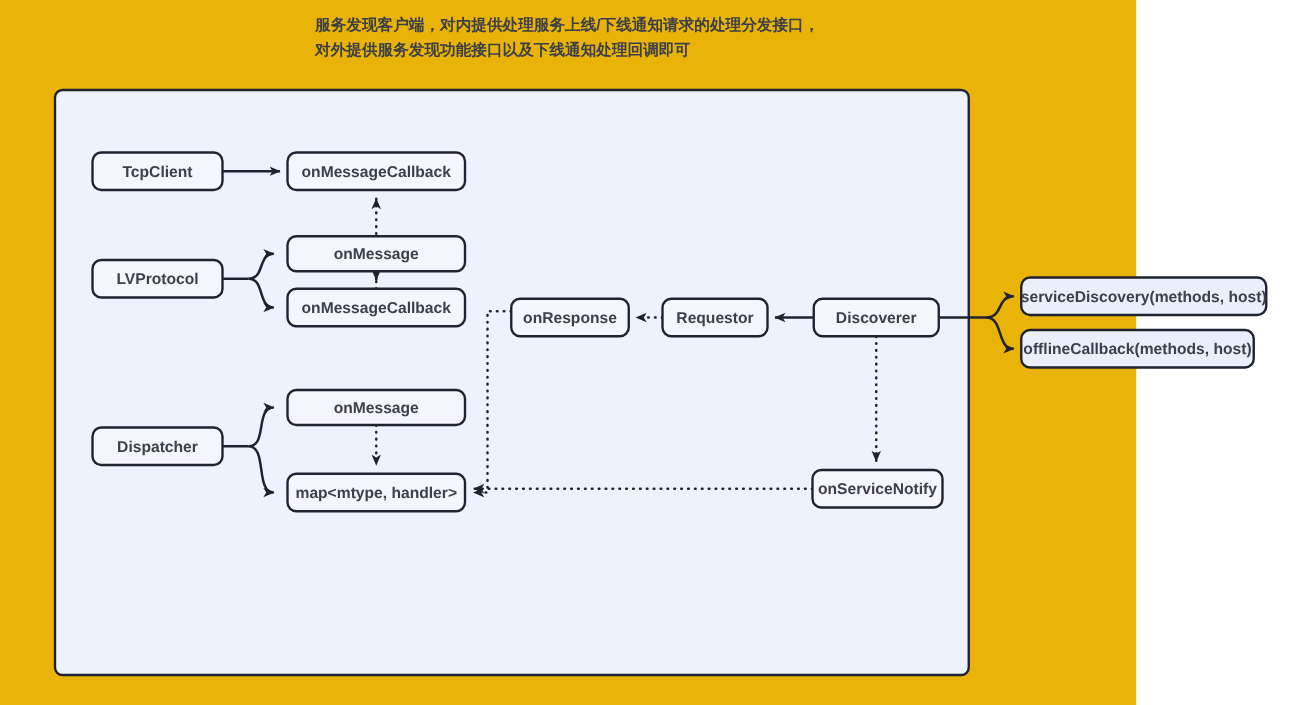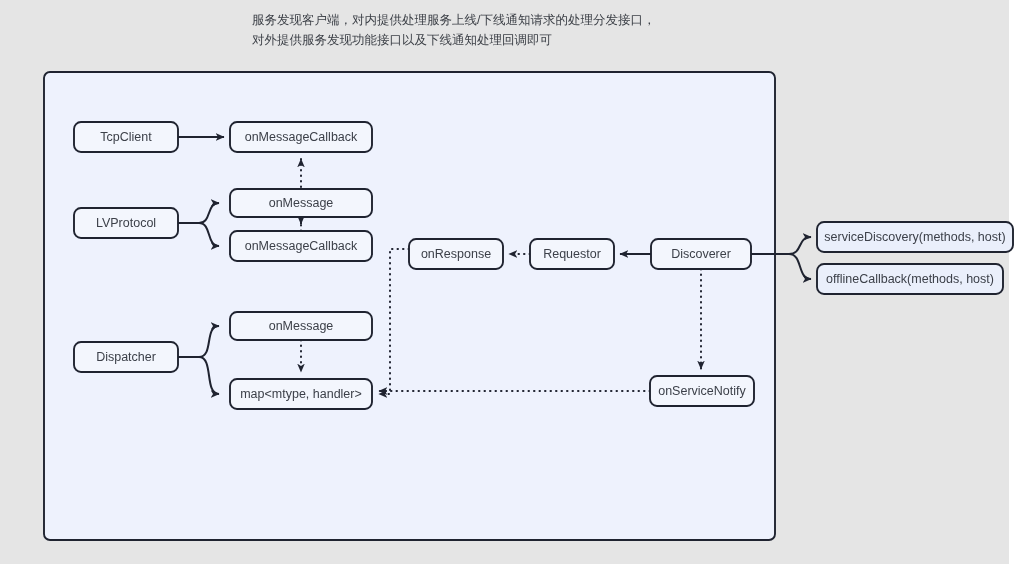--- a/index.html
+++ b/index.html
@@ -6,23 +6,24 @@
     margin: 0;
     padding: 0;
     background: #ffffff;
     width: 1033px;
     height: 564px;
     overflow: hidden;
     font-family: "Liberation Sans", "DejaVu Sans", sans-serif;
   }
   #stage {
     position: relative;
-    width: 1009px;
+    width: 909px;
     height: 564px;
-    background: #e5e5e5;
+    background: #eab308;
+    font-weight: bold;
   }
   .caption {
     position: absolute;
     left: 252px;
     top: 10px;
     width: 620px;
     font-size: 12.5px;
     line-height: 20px;
     color: #3b3f46;
     font-family: "Liberation Sans", "DejaVu Sans", sans-serif;

